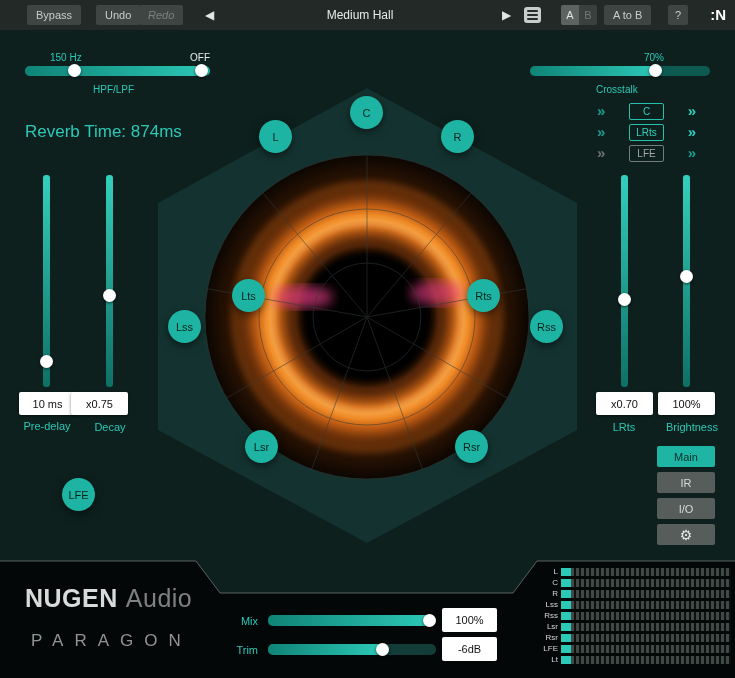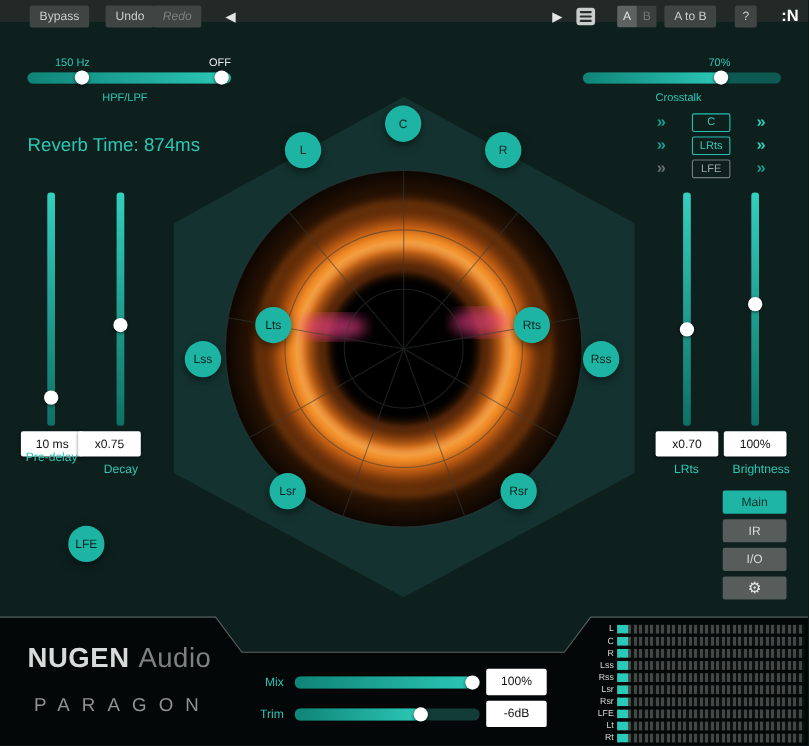--- a/index.html
+++ b/index.html
@@ -1,21 +1,21 @@
 <!DOCTYPE html>
 <html><head>
 <meta charset="utf-8">
 <style>
   * { margin:0; padding:0; box-sizing:border-box; }
   html,body { background:#101614; }
   body { font-family:"Liberation Sans","DejaVu Sans",sans-serif; }
   .app { position:relative; width:735px; height:678px; background:#0d201e; overflow:hidden; }
 
   
-  .topbar { position:absolute; left:0; top:0; width:735px; height:20px; background:#232927; z-index:6; }
+  .topbar { position:absolute; left:0; top:0; width:735px; height:30px; background:#232927; z-index:6; }
   .tbtn { position:absolute; top:5px; height:20px; background:#3e4542; border:none; border-radius:2px;
           color:#c9cecc; font-size:11px; padding:0 9px; font-family:inherit; cursor:pointer; }
   .tbtn.dim { color:#7c817f;font-style:italic; }
   .arrowbtn { position:absolute; top:8px; color:#e2e5e3; font-size:12px; cursor:pointer; line-height:14px; }
   .preset { position:absolute; top:8px; left:0; width:720px; text-align:center; color:#e8eae9; font-size:12px; }
   .list-icon { position:absolute; left:524px; top:7px; width:17px; height:16px; background:#c9cdcb; border-radius:3px;
                display:flex; flex-direction:column; justify-content:center; gap:2px; padding:0 3px; cursor:pointer; }
   .list-icon i { display:block; height:2px; background:#272d2b; border-radius:1px; }
   .ab { position:absolute; left:561px; top:5px; height:20px; display:flex; border-radius:2px; overflow:hidden; cursor:pointer; }
   .ab span { width:18px; display:flex; align-items:center; justify-content:center; font-size:11px; }
@@ -134,20 +134,21 @@
       <line x1="367" y1="317" x2="207.4" y2="288.8"></line>
       <line x1="367" y1="317" x2="262.8" y2="192.9"></line>
     </g>
   </svg>
 
   <header class="topbar">
     <button class="tbtn" style="left:27px">Bypass</button>
     <button class="tbtn" style="left:96px">Undo</button>
     <button class="tbtn dim" style="left:139px">Redo</button>
     <span class="arrowbtn" style="left:205px">◀</span>
+    <span class="preset">Medium Hall</span>
     <span class="arrowbtn" style="left:502px">▶</span>
     <span class="list-icon">
         <i></i>
         <i></i>
         <i></i>
       </span>
     <span class="ab">
       <span class="on">A</span>
       <span class="off">B</span>
     </span>
@@ -189,21 +190,21 @@
     <span class="route-btn grey-b">LFE</span>
     <span class="chev outline">»</span>
   </div>
 
   <div class="vtrack" style="left:43px; top:175px; height:212px"></div>
   <div class="handle" style="left:40px; top:355px"></div>
   <div class="vtrack" style="left:106px; top:175px; height:212px"></div>
   <div class="handle" style="left:103px; top:289px"></div>
   <div class="vbox" style="left:19px; top:392px">10 ms</div>
   <div class="vbox" style="left:71px; top:392px">x0.75</div>
-  <span class="slabel" style="left:13px; top:410px; width:68px">Pre-delay</span>
+  <span class="slabel" style="left:13px; top:420px; width:68px">Pre-delay</span>
   <span class="slabel" style="left:76px; top:421px; width:68px">Decay</span>
 
   <div class="vtrack" style="left:621px; top:175px; height:212px"></div>
   <div class="handle" style="left:618px; top:293px"></div>
   <div class="vtrack" style="left:683px; top:175px; height:212px"></div>
   <div class="handle" style="left:680px; top:270px"></div>
   <div class="vbox" style="left:596px; top:392px">x0.70</div>
   <div class="vbox" style="left:658px; top:392px">100%</div>
   <span class="slabel" style="left:590px; top:421px; width:68px">LRts</span>
   <span class="slabel" style="left:653px; top:421px; width:78px">Brightness</span>
@@ -297,22 +298,16 @@
           <span class="mbar">
             <i class="mfill" style="width: 6%;"></i>
           </span>
         </div>
       <div class="mrow">
           <span class="mlabel">Lt</span>
           <span class="mbar">
             <i class="mfill" style="width: 6%;"></i>
           </span>
         </div>
-      <div class="mrow">
-          <span class="mlabel">Rt</span>
-          <span class="mbar">
-            <i class="mfill" style="width: 6%;"></i>
-          </span>
-        </div>
     </div>
   </footer>
 
 </div>
 
 </body></html>

